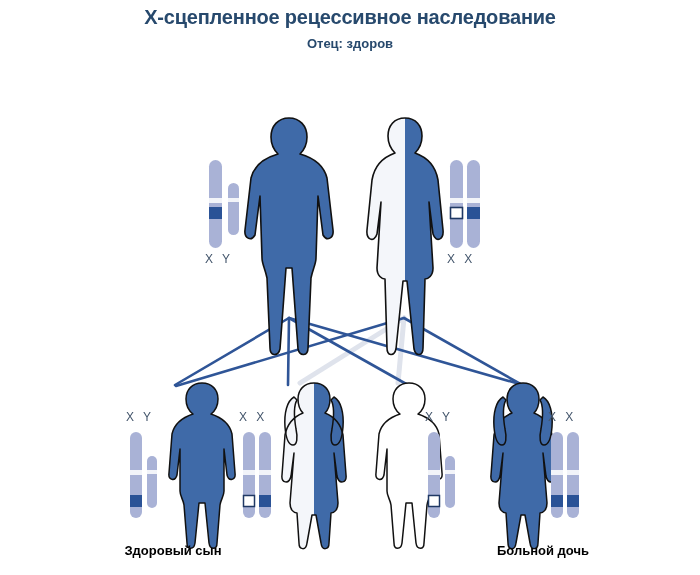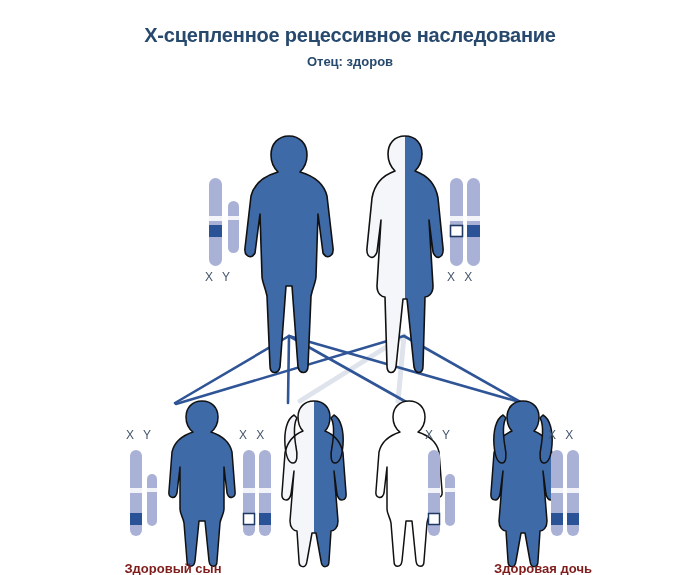--- a/index.html
+++ b/index.html
@@ -4,21 +4,21 @@
 <title>X-linked recessive inheritance</title>
 <style>
   html,body{margin:0;padding:0;background:#ffffff;}
   body{
     width:700px;height:575px;
     font-family:"Liberation Sans","DejaVu Sans",sans-serif;
     color:#1f3864;
     overflow:hidden;
     position:relative;
   }
-  #stage{position:relative;width:700px;height:411px;background:#ffffff;margin-top:18px;}
+  #stage{position:relative;width:700px;height:411px;background:#ffffff;}
 
   
   .titles{position:absolute;left:0;top:4px;width:700px;text-align:center;}
   .title-main{
     font-size:20px;font-weight:bold;color:#27496d;
     letter-spacing:-0.2px;line-height:26px;white-space:nowrap;
   }
   .title-sub{
     font-size:13px;font-weight:bold;color:#27496d;
     line-height:27px;white-space:nowrap;
@@ -31,21 +31,21 @@
   .lbl{
     position:absolute;
     font-family:"Liberation Sans","DejaVu Sans",sans-serif;
     white-space:nowrap;
     pointer-events:none;
   }
   .geno{
     font-size:12px;color:#44566c;letter-spacing:3px;font-weight:400;
   }
   .caption{
-    font-size:13px;font-weight:bold;color:#7f1d1d;text-align:center;
+    font-size:13px;font-weight:bold;color:#000000;text-align:center;
   }
 </style>
 </head>
 <body>
 
 <div id="stage">
 
   <div class="titles">
     <div class="title-main">X-сцепленное рецессивное наследование</div>
     <div class="title-sub">Отец: здоров</div>
@@ -227,15 +227,15 @@
 
   <div class="lbl geno" style="left:205px;top:252px;">X Y</div>
   <div class="lbl geno" style="left:447px;top:252px;">X X</div>
 
   <div class="lbl geno" style="left:126px;top:410px;">X Y</div>
   <div class="lbl geno" style="left:239px;top:410px;">X X</div>
   <div class="lbl geno" style="left:425px;top:410px;">X Y</div>
   <div class="lbl geno" style="left:548px;top:410px;">X X</div>
 
   <div class="lbl caption" style="left:108px;top:543px;width:130px;">Здоровый сын</div>
-  <div class="lbl caption" style="left:473px;top:543px;width:140px;">Здоровая дочь</div>
+  <div class="lbl caption" style="left:473px;top:543px;width:140px;">Больной дочь</div>
 
 </div>
 
 </body></html>

